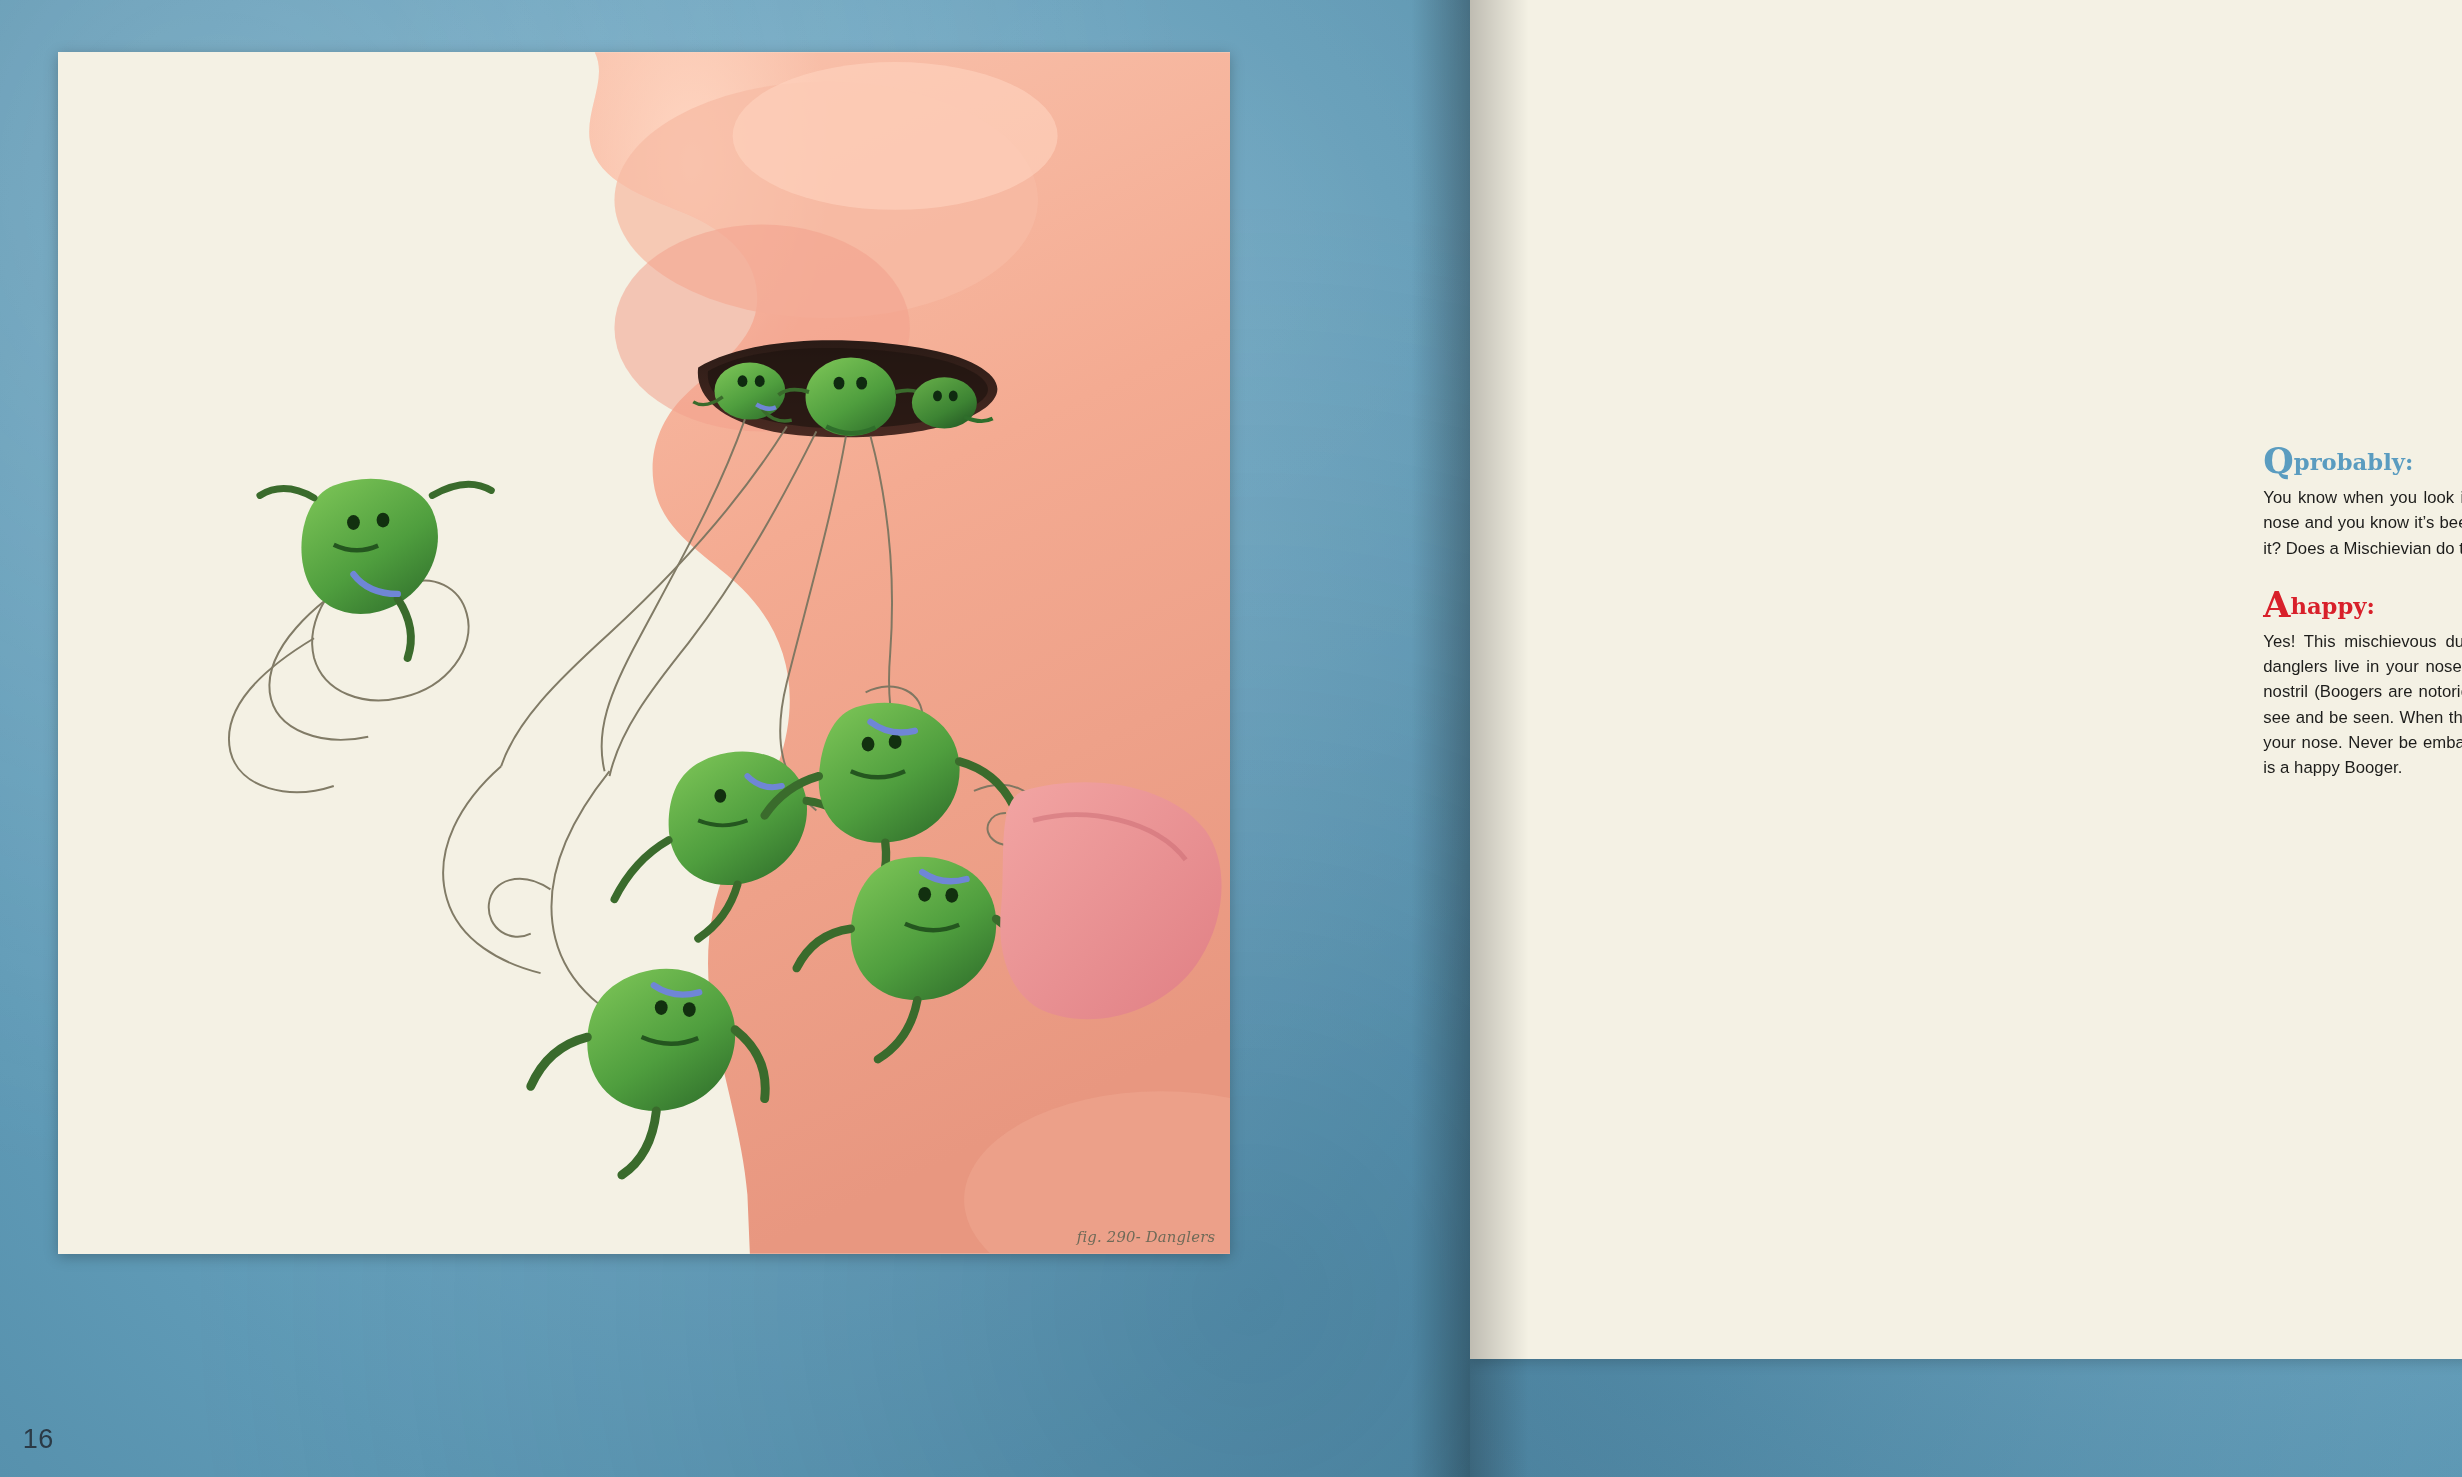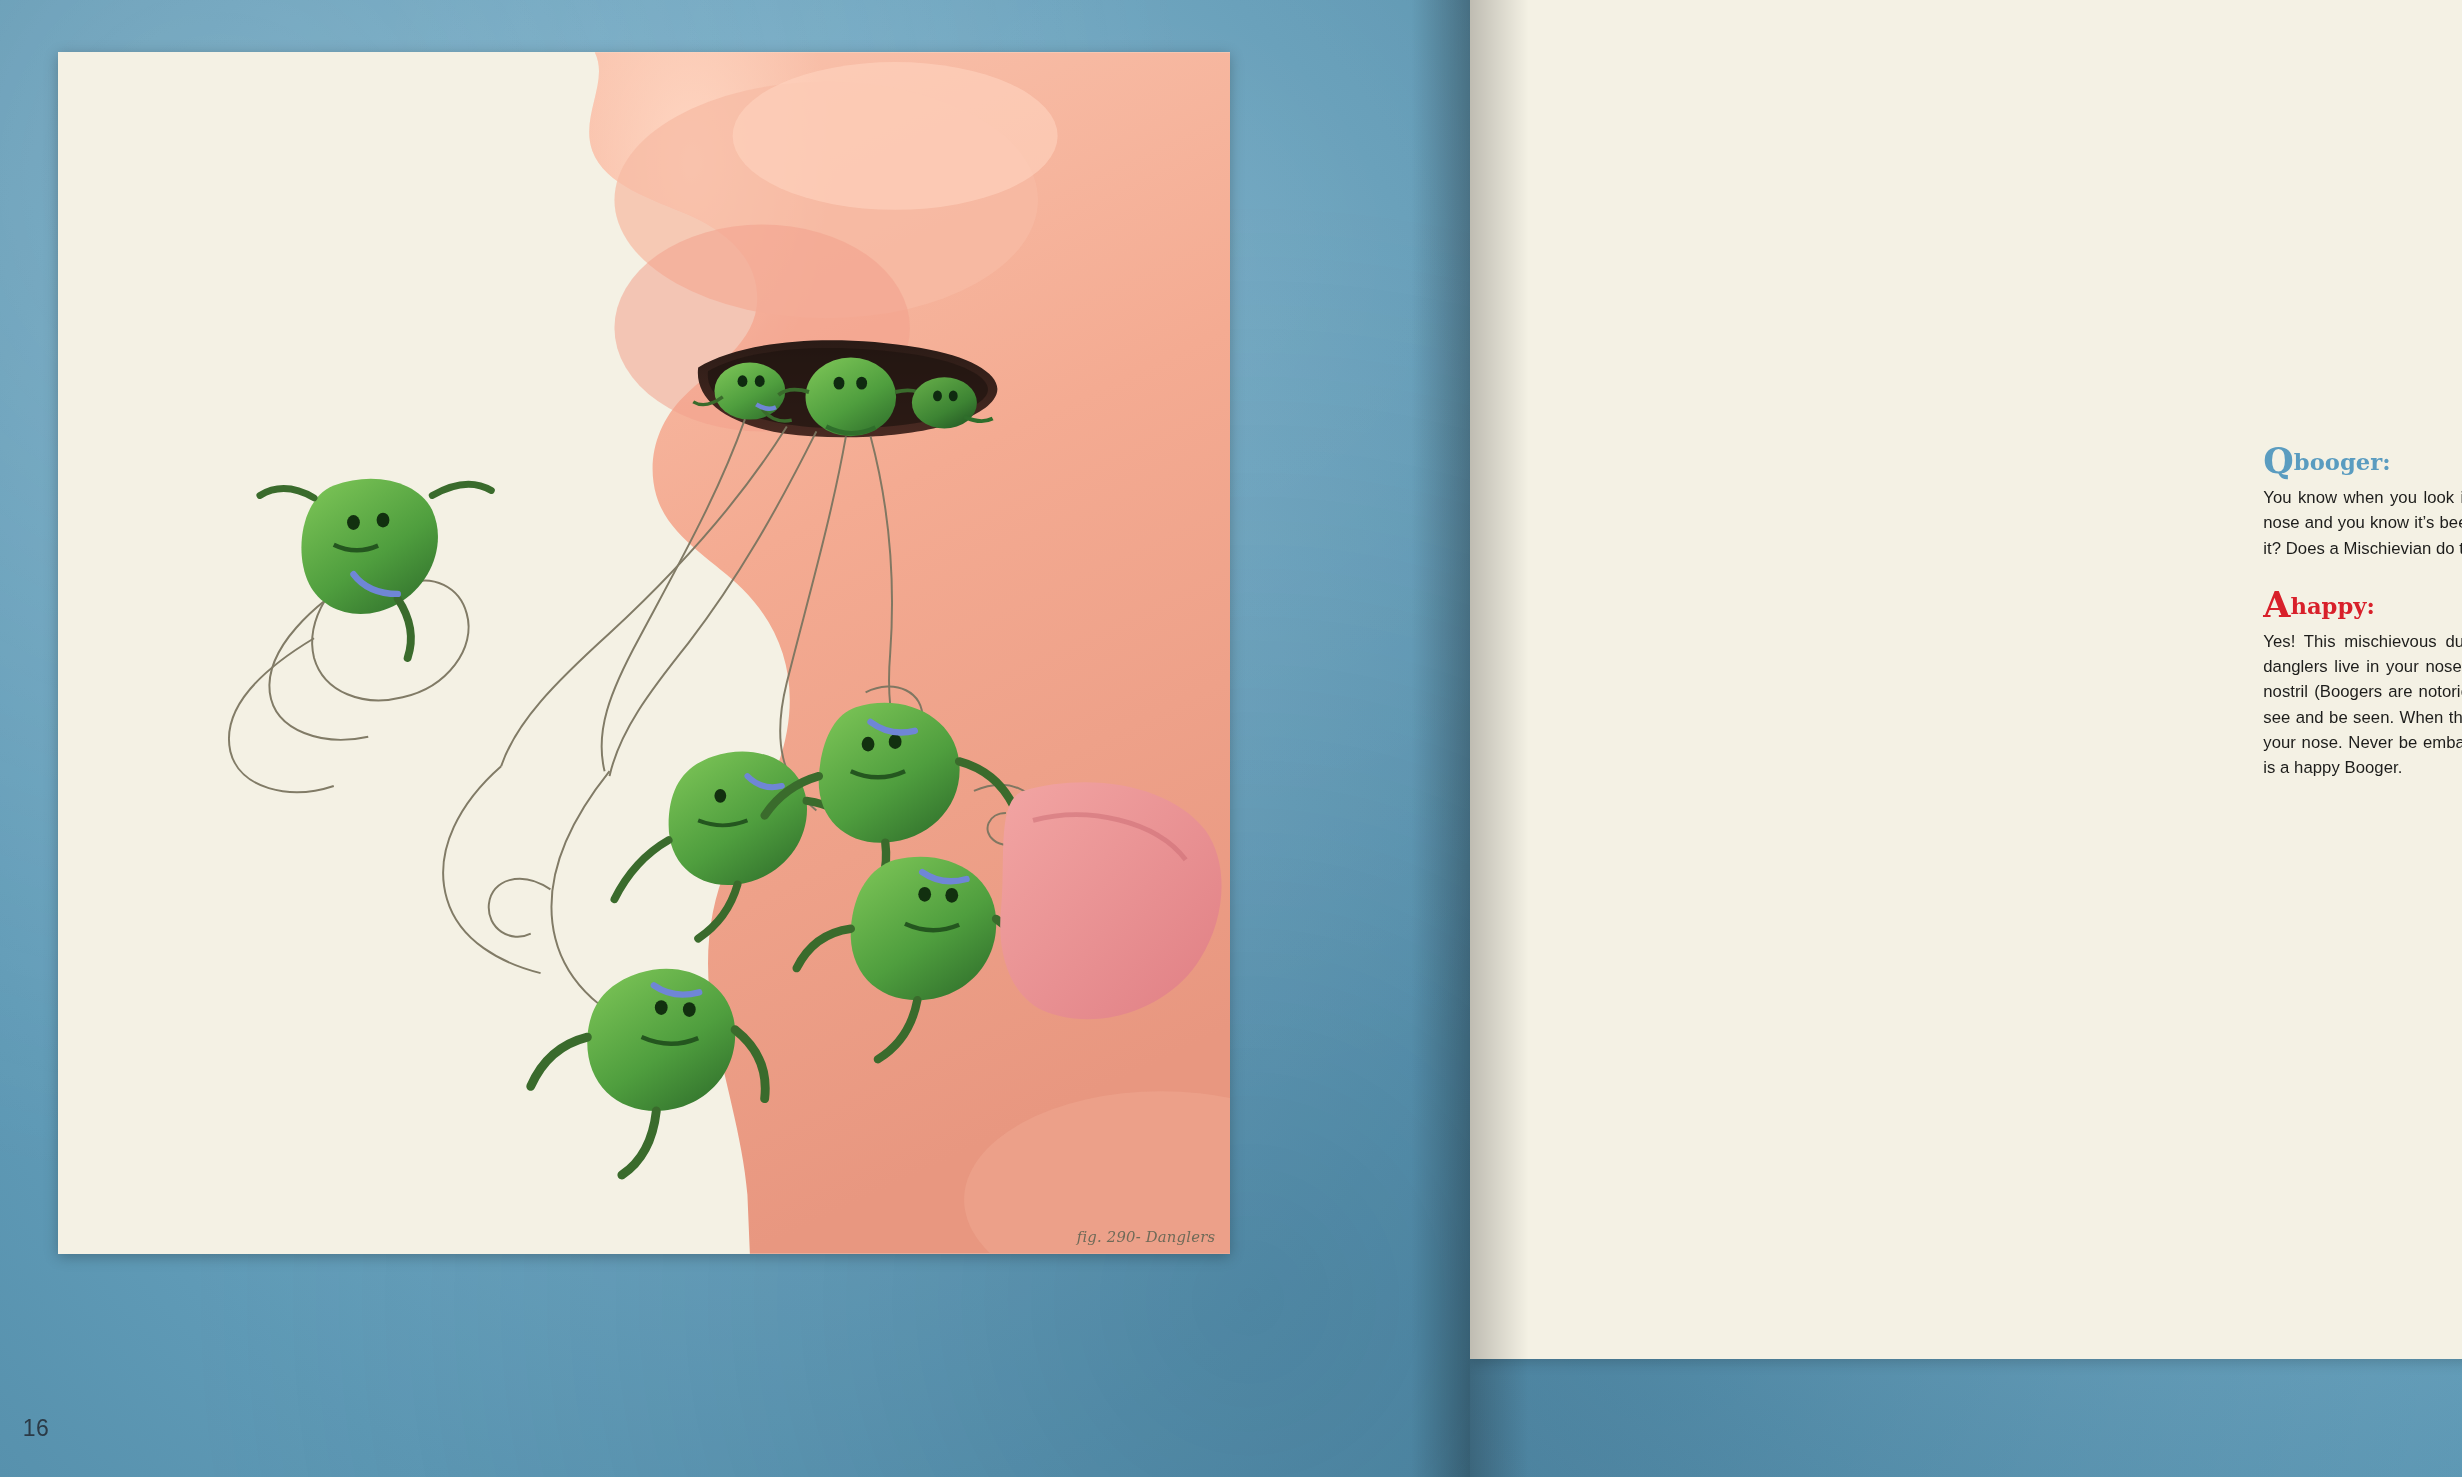--- a/index.html
+++ b/index.html
@@ -81,23 +81,23 @@
     bottom: 8.9px;
     font-family: "DejaVu Serif", serif;
     font-style: italic;
     font-size: 14.8px;
     color: #6f6a58;
     letter-spacing: 0.2px;
   }
 
   .folio {
     position: absolute;
-    bottom: 35px;
+    bottom: 22px;
     font-family: "Liberation Sans", sans-serif;
-    font-size: 23px;
+    font-size: 27px;
     color: #2b3a46;
     letter-spacing: 0.5px;
   }
   .folio-left { left: 22.7px; }
 
   
   .page-right {
     position: relative;
     width: 1477px;
     height: 1477px;
@@ -365,21 +365,21 @@
     </div>
 
     <div class="folio folio-left">16</div>
   </div>
 
   <div class="page-right">
     <div class="text-panel"></div>
 
     <div class="text-block">
       <h2 class="qa-head question">
-        <span class="dropcap">Q</span><span>booger:</span>
+        <span class="dropcap">Q</span><span>probably:</span>
       </h2>
       <p class="qa-body">You know when you look in the mirror and you see a booger dangling out of your nose and you know it’s been there maybe all day and everybody has probably seen it?  Does a Mischievian do that?</p>
 
       <h2 class="qa-head answer">
         <span class="dropcap">A</span><span>happy:</span>
       </h2>
       <p class="qa-body">Yes!  This mischievous duty is performed by the DANGLERS.  A small group of danglers live in your nose.  Their only job is to lure the nervous booger out of the nostril (Boogers are notoriously shy).  Once out, Boogers discover that they love to see and be seen.  When the Booger is visible the Danglers return to their hideout in your nose.  Never be embarrassed by a Booger that is dangling.  A dangling Booger is a happy Booger.</p>
     </div>
 
   </div>

